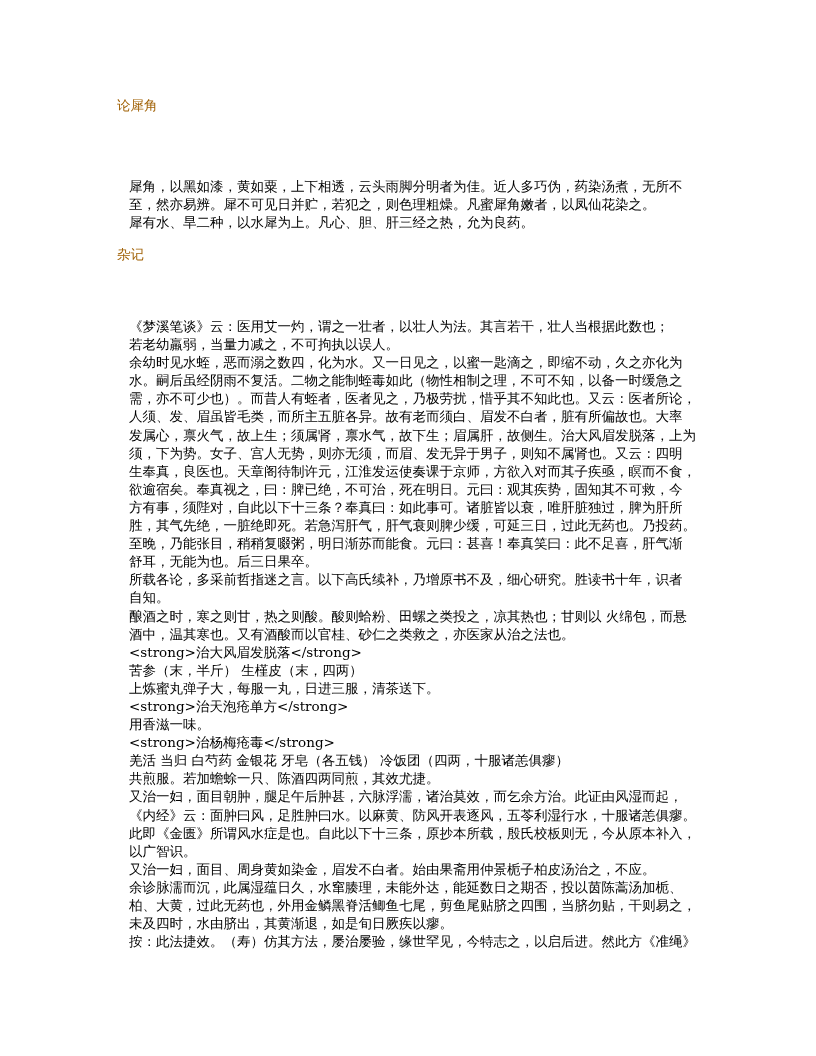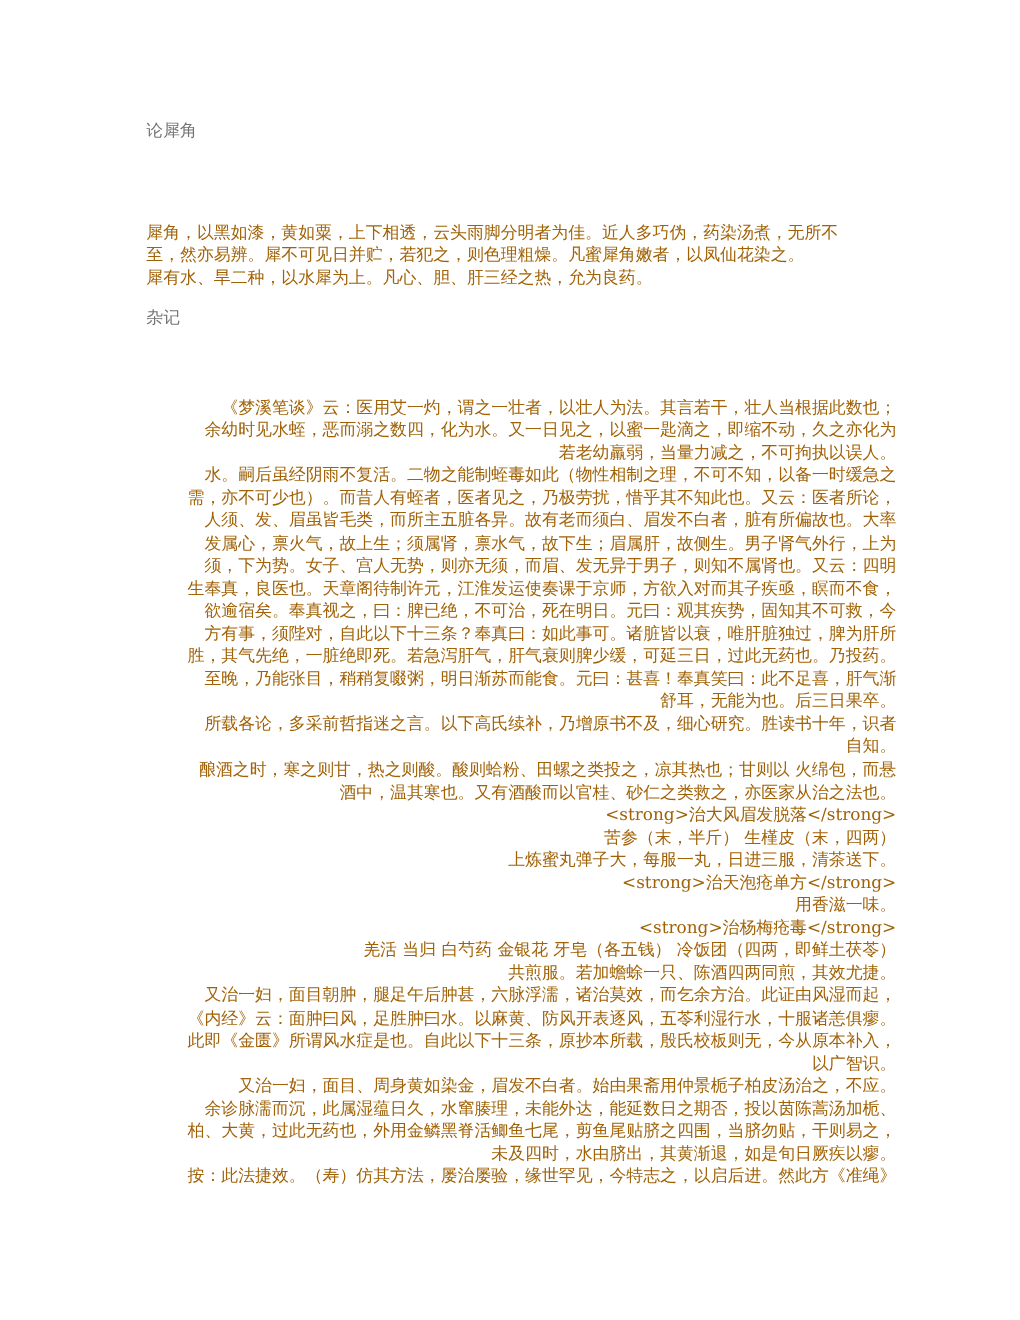--- a/index.html
+++ b/index.html
@@ -5,69 +5,69 @@
     html, body { margin: 0; padding: 0; background: #ffffff; }
     body {
       width: 816px; height: 1056px; overflow: hidden; position: relative;
       font-family: "DejaVu Serif", "Liberation Serif", serif;
       color: #1a1a1a;
     }
     .page { position: absolute; left: 117px; top: 0; width: 600px; }
     .heading {
       position: absolute; left: 0;
       font-size: 13.5px; line-height: 18px; white-space: nowrap;
-      color: #737373;
+      color: #a16207;
     }
     .block {
-      position: absolute; left: 0; width: 600px;
+      position: absolute; left: 12px; width: 600px;
       font-size: 13.5px; line-height: 18.1px;
-      color: #a16207;
+      color: #000000;
     }
     .line { white-space: nowrap; height: 18.1px; }
   </style>
 </head>
 <body>
 
 <div class="page">
   <div class="heading" style="top:96px;">论犀角</div>
 
   <div class="block" style="top:177px;">
     <div class="line">犀角，以黑如漆，黄如粟，上下相透，云头雨脚分明者为佳。近人多巧伪，药染汤煮，无所不</div>
     <div class="line">至，然亦易辨。犀不可见日并贮，若犯之，则色理粗燥。凡蜜犀角嫩者，以凤仙花染之。</div>
     <div class="line">犀有水、旱二种，以水犀为上。凡心、胆、肝三经之热，允为良药。</div>
   </div>
 
   <div class="heading" style="top:245px;">杂记</div>
 
-  <div class="block" style="top:317px;text-align:right;">
+  <div class="block" style="top:317px;">
     <div class="line">《梦溪笔谈》云：医用艾一灼，谓之一壮者，以壮人为法。其言若干，壮人当根据此数也；</div>
+    <div class="line">若老幼羸弱，当量力减之，不可拘执以误人。</div>
     <div class="line">余幼时见水蛭，恶而溺之数四，化为水。又一日见之，以蜜一匙滴之，即缩不动，久之亦化为</div>
-    <div class="line">若老幼羸弱，当量力减之，不可拘执以误人。</div>
     <div class="line">水。嗣后虽经阴雨不复活。二物之能制蛭毒如此（物性相制之理，不可不知，以备一时缓急之</div>
     <div class="line">需，亦不可少也）。而昔人有蛭者，医者见之，乃极劳扰，惜乎其不知此也。又云：医者所论，</div>
     <div class="line">人须、发、眉虽皆毛类，而所主五脏各异。故有老而须白、眉发不白者，脏有所偏故也。大率</div>
-    <div class="line">发属心，禀火气，故上生；须属肾，禀水气，故下生；眉属肝，故侧生。男子肾气外行，上为</div>
+    <div class="line">发属心，禀火气，故上生；须属肾，禀水气，故下生；眉属肝，故侧生。治大风眉发脱落，上为</div>
     <div class="line">须，下为势。女子、宫人无势，则亦无须，而眉、发无异于男子，则知不属肾也。又云：四明</div>
     <div class="line">生奉真，良医也。天章阁待制许元，江淮发运使奏课于京师，方欲入对而其子疾亟，瞑而不食，</div>
     <div class="line">欲逾宿矣。奉真视之，曰：脾已绝，不可治，死在明日。元曰：观其疾势，固知其不可救，今</div>
     <div class="line">方有事，须陛对，自此以下十三条？奉真曰：如此事可。诸脏皆以衰，唯肝脏独过，脾为肝所</div>
     <div class="line">胜，其气先绝，一脏绝即死。若急泻肝气，肝气衰则脾少缓，可延三日，过此无药也。乃投药。</div>
     <div class="line">至晚，乃能张目，稍稍复啜粥，明日渐苏而能食。元曰：甚喜！奉真笑曰：此不足喜，肝气渐</div>
     <div class="line">舒耳，无能为也。后三日果卒。</div>
     <div class="line">所载各论，多采前哲指迷之言。以下高氏续补，乃增原书不及，细心研究。胜读书十年，识者</div>
     <div class="line">自知。</div>
     <div class="line">酿酒之时，寒之则甘，热之则酸。酸则蛤粉、田螺之类投之，凉其热也；甘则以 火绵包，而悬</div>
     <div class="line">酒中，温其寒也。又有酒酸而以官桂、砂仁之类救之，亦医家从治之法也。</div>
     <div class="line">&lt;strong&gt;治大风眉发脱落&lt;/strong&gt;</div>
     <div class="line">苦参（末，半斤） 生槿皮（末，四两）</div>
     <div class="line">上炼蜜丸弹子大，每服一丸，日进三服，清茶送下。</div>
     <div class="line">&lt;strong&gt;治天泡疮单方&lt;/strong&gt;</div>
     <div class="line">用香滋一味。</div>
     <div class="line">&lt;strong&gt;治杨梅疮毒&lt;/strong&gt;</div>
-    <div class="line">羌活 当归 白芍药 金银花 牙皂（各五钱） 冷饭团（四两，即鲜土茯苓）</div>
+    <div class="line">羌活 当归 白芍药 金银花 牙皂（各五钱） 冷饭团（四两，十服诸恙俱瘳）</div>
     <div class="line">共煎服。若加蟾蜍一只、陈酒四两同煎，其效尤捷。</div>
     <div class="line">又治一妇，面目朝肿，腿足午后肿甚，六脉浮濡，诸治莫效，而乞余方治。此证由风湿而起，</div>
     <div class="line">《内经》云：面肿曰风，足胜肿曰水。以麻黄、防风开表逐风，五苓利湿行水，十服诸恙俱瘳。</div>
     <div class="line">此即《金匮》所谓风水症是也。自此以下十三条，原抄本所载，殷氏校板则无，今从原本补入，</div>
     <div class="line">以广智识。</div>
     <div class="line">又治一妇，面目、周身黄如染金，眉发不白者。始由果斋用仲景栀子柏皮汤治之，不应。</div>
     <div class="line">余诊脉濡而沉，此属湿蕴日久，水窜腠理，未能外达，能延数日之期否，投以茵陈蒿汤加栀、</div>
     <div class="line">柏、大黄，过此无药也，外用金鳞黑脊活鲫鱼七尾，剪鱼尾贴脐之四围，当脐勿贴，干则易之，</div>
     <div class="line">未及四时，水由脐出，其黄渐退，如是旬日厥疾以瘳。</div>
     <div class="line">按：此法捷效。（寿）仿其方法，屡治屡验，缘世罕见，今特志之，以启后进。然此方《准绳》</div>

